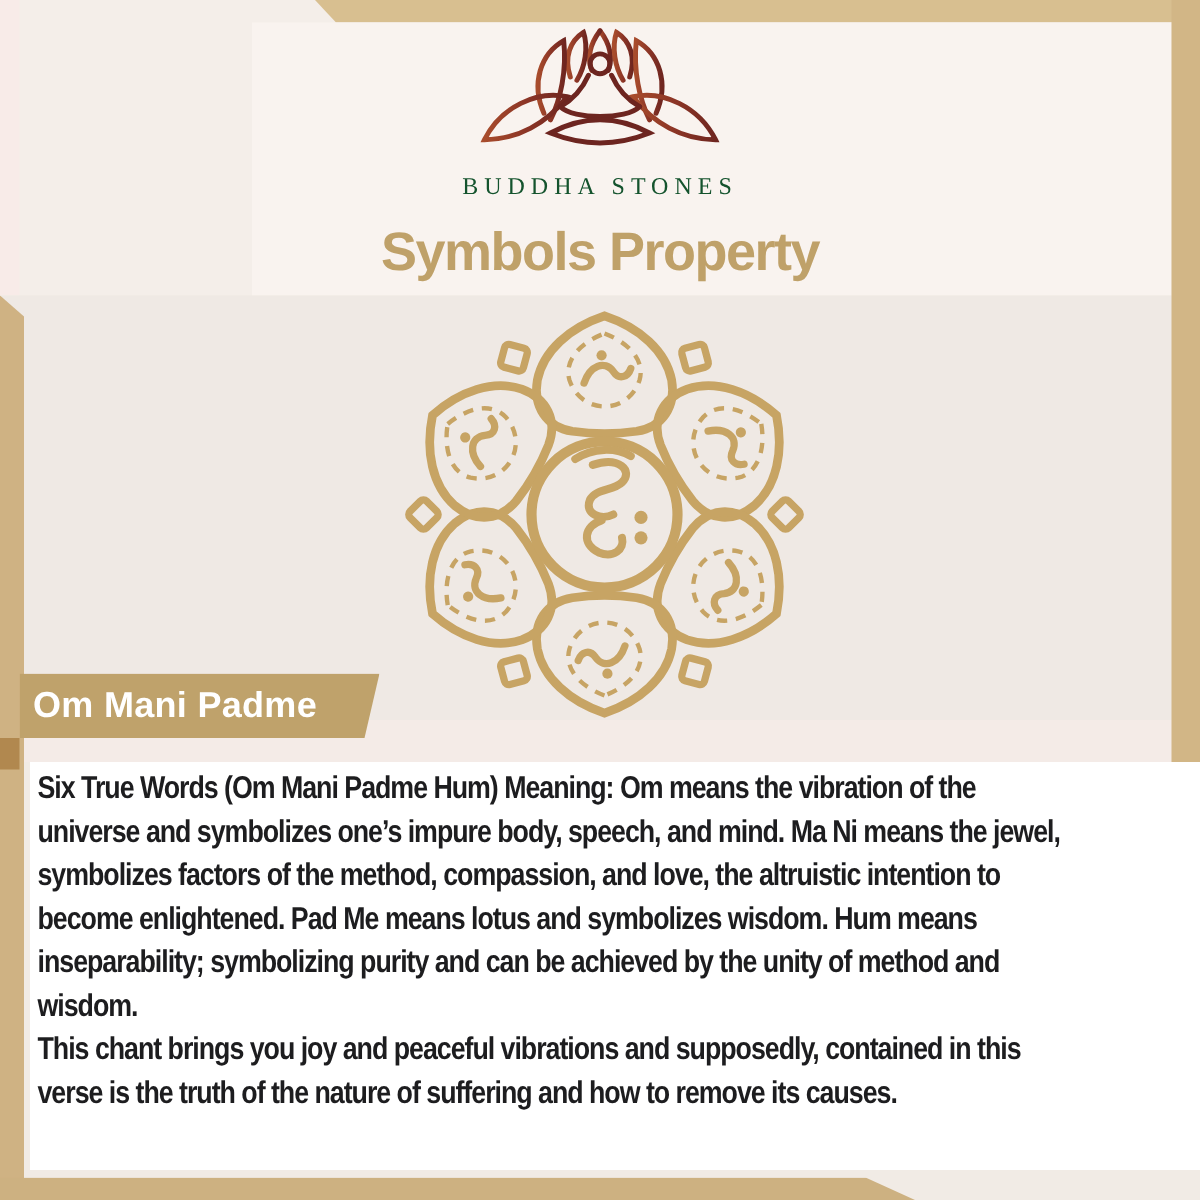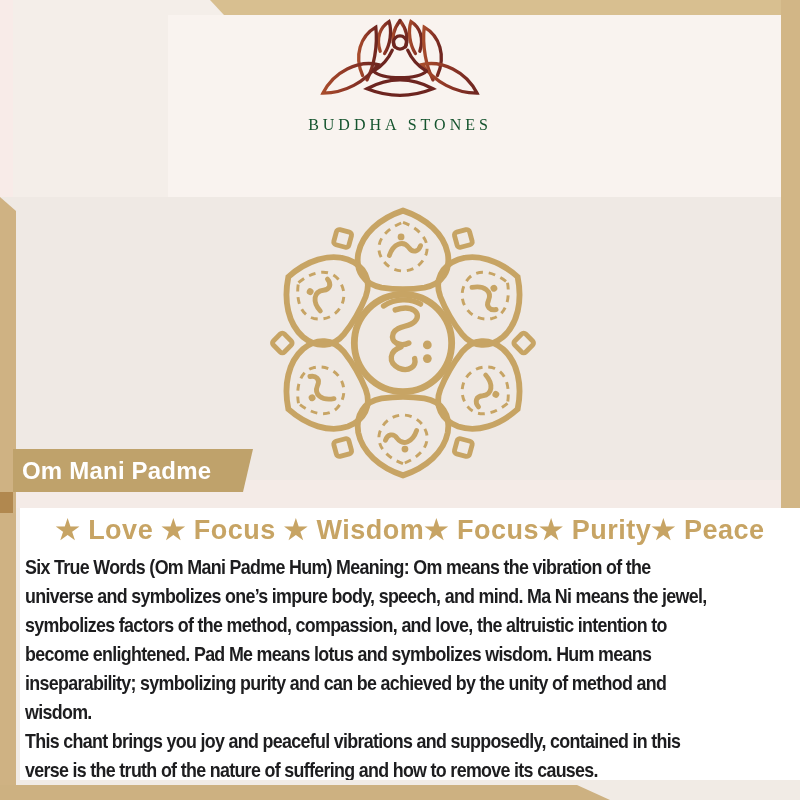--- a/index.html
+++ b/index.html
@@ -77,20 +77,21 @@
     <g fill="none" stroke="#6d2520" stroke-width="3" stroke-linecap="round">
       <circle cx="80" cy="22" r="6"></circle>
       <path d="M 73,29 C 69,38 63,44 56,48"></path>
       <path d="M 87,29 C 91,38 97,44 104,48"></path>
       <path d="M 56,48 C 64,56 96,56 104,48"></path>
       <path d="M 50,64 Q 80,48 110,64 Q 80,76 50,64 Z"></path>
     </g>
   </svg>
   <div class="abs brand-name">BUDDHA STONES</div>
 
+  <div class="abs heading">Symbols Property</div>
 
   <svg class="abs mandala-svg" viewBox="-150 -150 300 300">
     <defs>
       <g id="petal">
         <path d="M 0,-136 C 24,-128 42,-112 46,-92 C 49,-74 40,-60 22,-57 C 8,-55 -8,-55 -22,-57 C -40,-60 -49,-74 -46,-92 C -42,-112 -24,-128 0,-136 Z" fill="none" stroke="#c7a464" stroke-width="6"></path>
         <path d="M 0,-124 C 16,-118 28,-106 24,-92 C 20,-80 10,-74 0,-74 C -10,-74 -20,-80 -24,-92 C -28,-106 -16,-118 0,-124 Z" fill="none" stroke="#c7a464" stroke-width="3" stroke-dasharray="7 6"></path>
         <g transform="translate(0,-96)" stroke="#c7a464" stroke-width="5" stroke-linecap="round" fill="none">
           <path d="M -14,6 C -10,-6 0,-10 6,-2 C 10,4 16,2 18,-4"></path>
           <circle cx="-2" cy="-13" r="3.5" fill="#c7a464" stroke="none"></circle>
         </g>
@@ -123,21 +124,20 @@
 
   <div class="abs band-top"></div>
   <div class="abs strip-right"></div>
   <div class="abs strip-left"></div>
   <div class="abs band-bottom"></div>
   <div class="abs banner-shadow"></div>
 
   <div class="abs banner">Om Mani Padme Hum</div>
 
   <div class="abs text-panel">
-    <div class="qualities">★ Love ★ Focus ★ Wisdom★ Focus★ Purity★ Peace</div>
     <div class="body-text">Six True Words (Om Mani Padme Hum) Meaning: Om means the vibration of the
 universe and symbolizes one’s impure body, speech, and mind. Ma Ni means the jewel,
 symbolizes factors of the method, compassion, and love, the altruistic intention to
 become enlightened. Pad Me means lotus and symbolizes wisdom. Hum means
 inseparability; symbolizing purity and can be achieved by the unity of method and
 wisdom.
 This chant brings you joy and peaceful vibrations and supposedly, contained in this
 verse is the truth of the nature of suffering and how to remove its causes.</div>
   </div>
 

